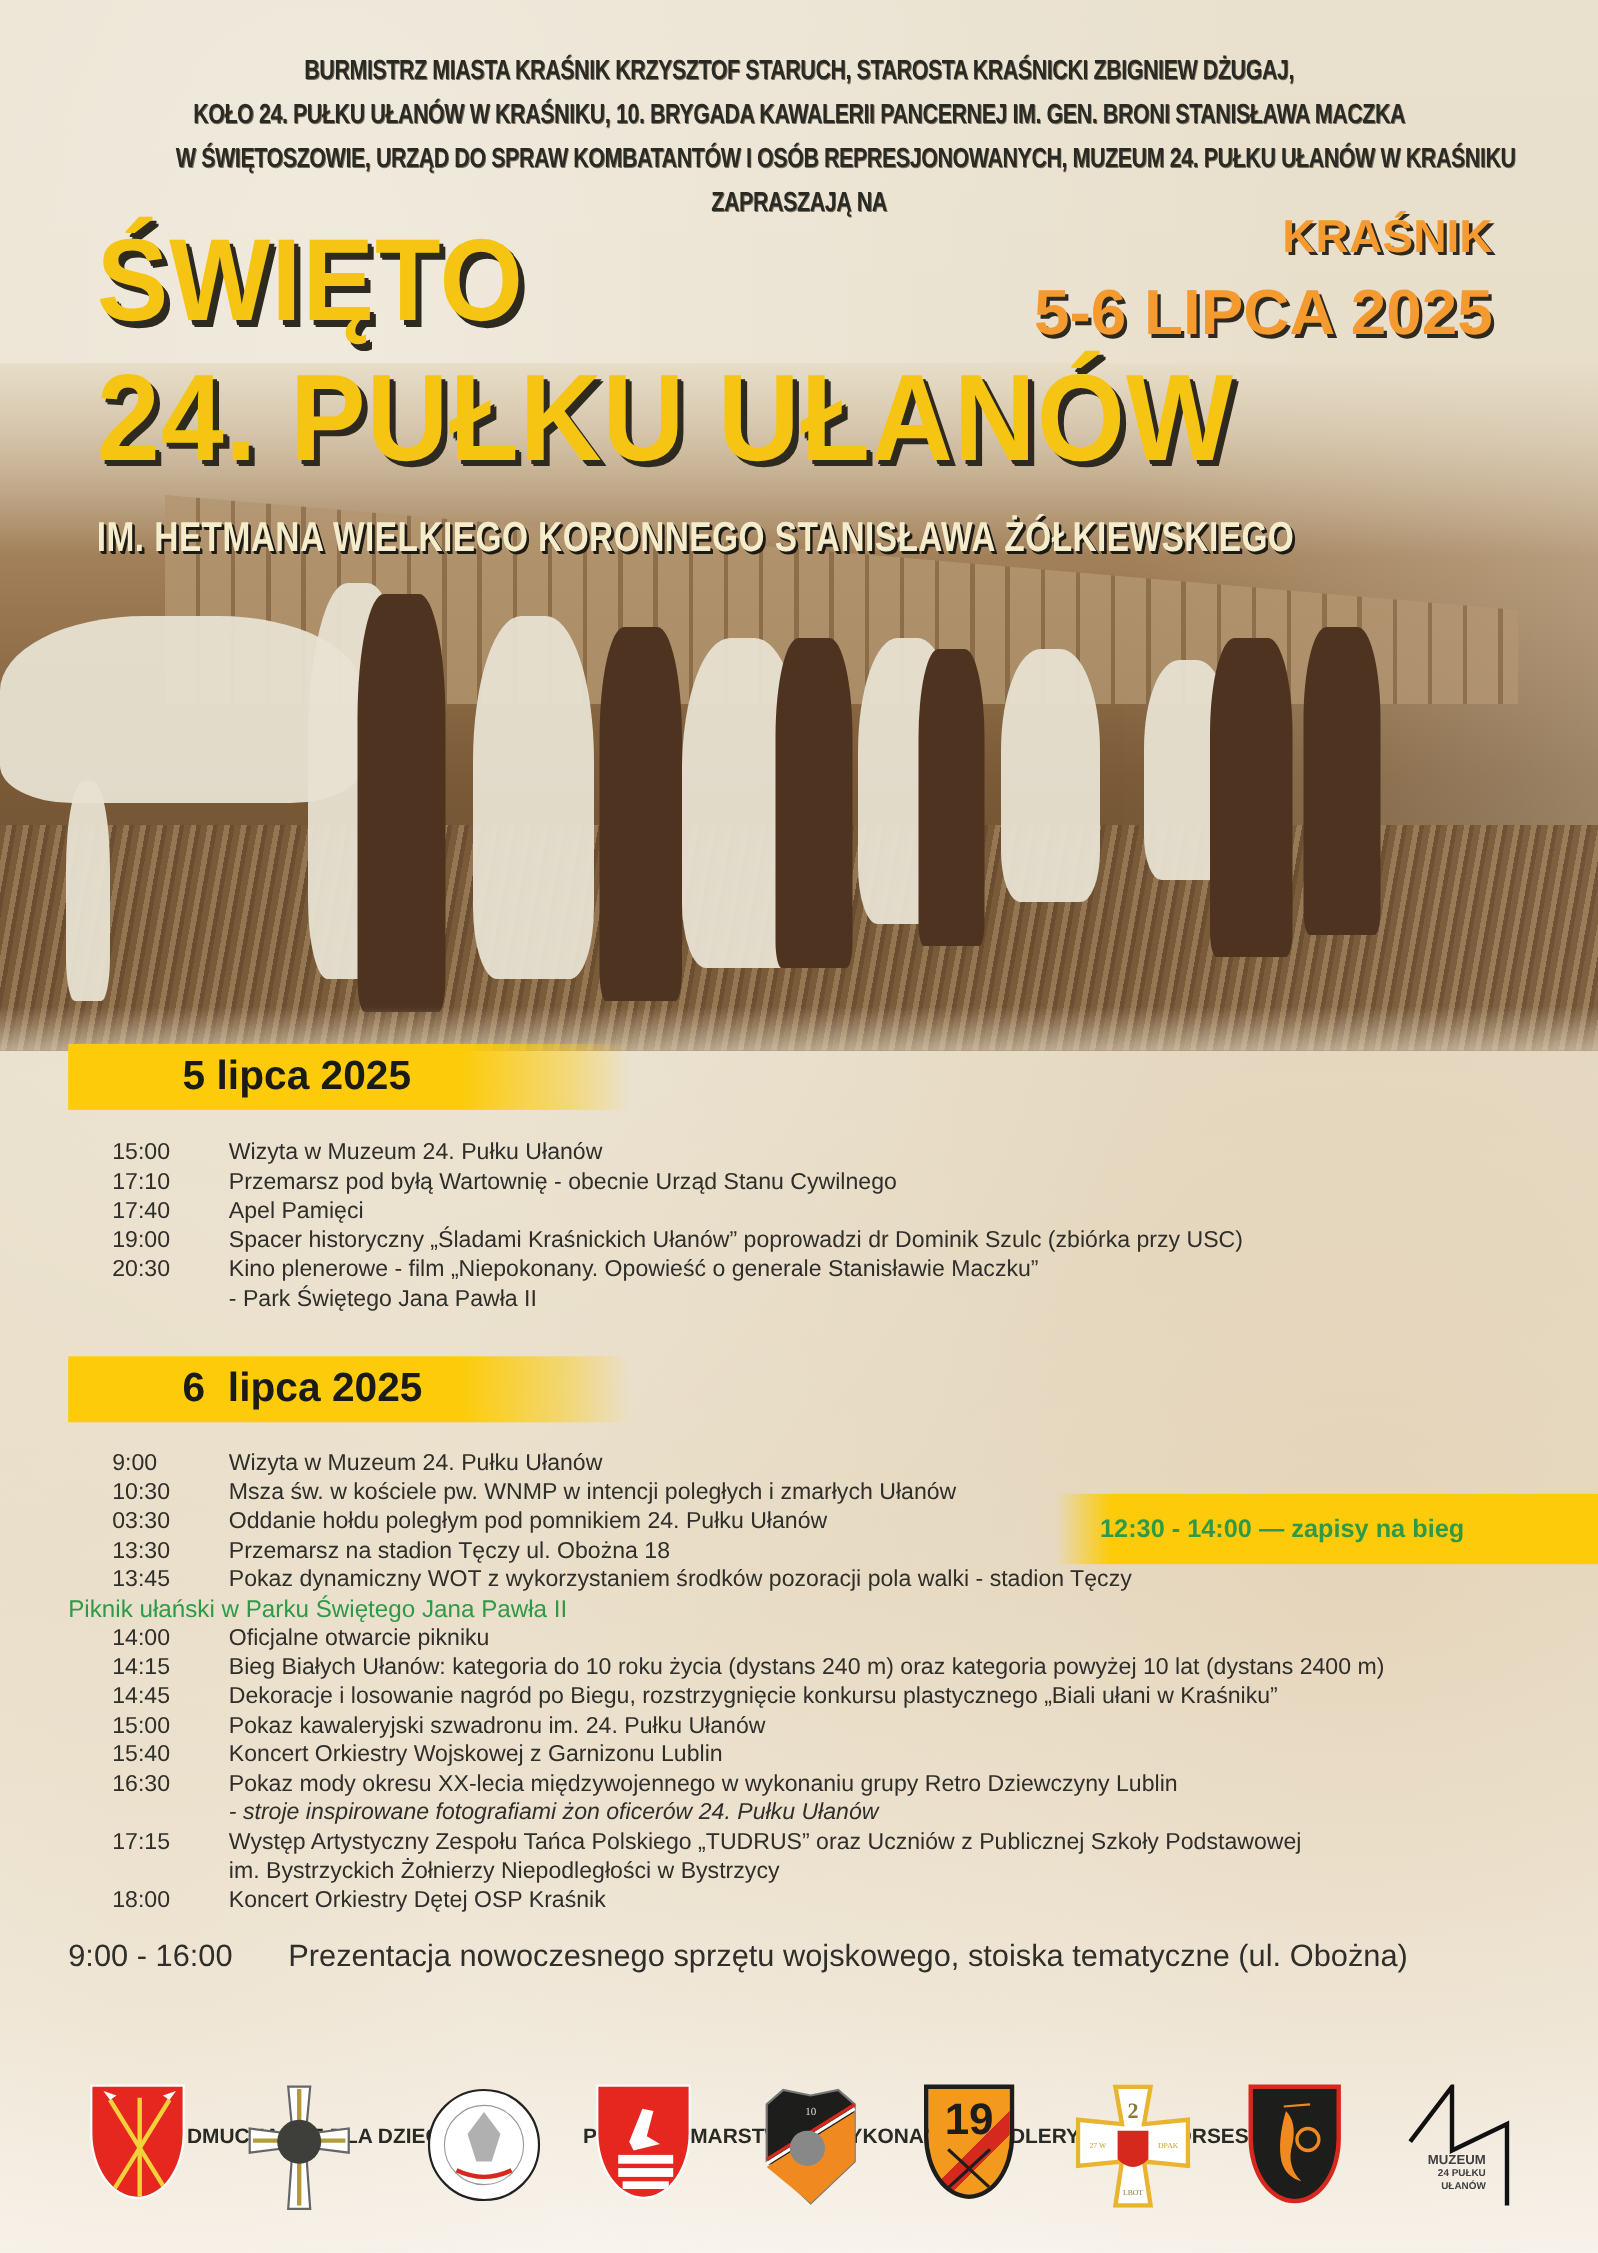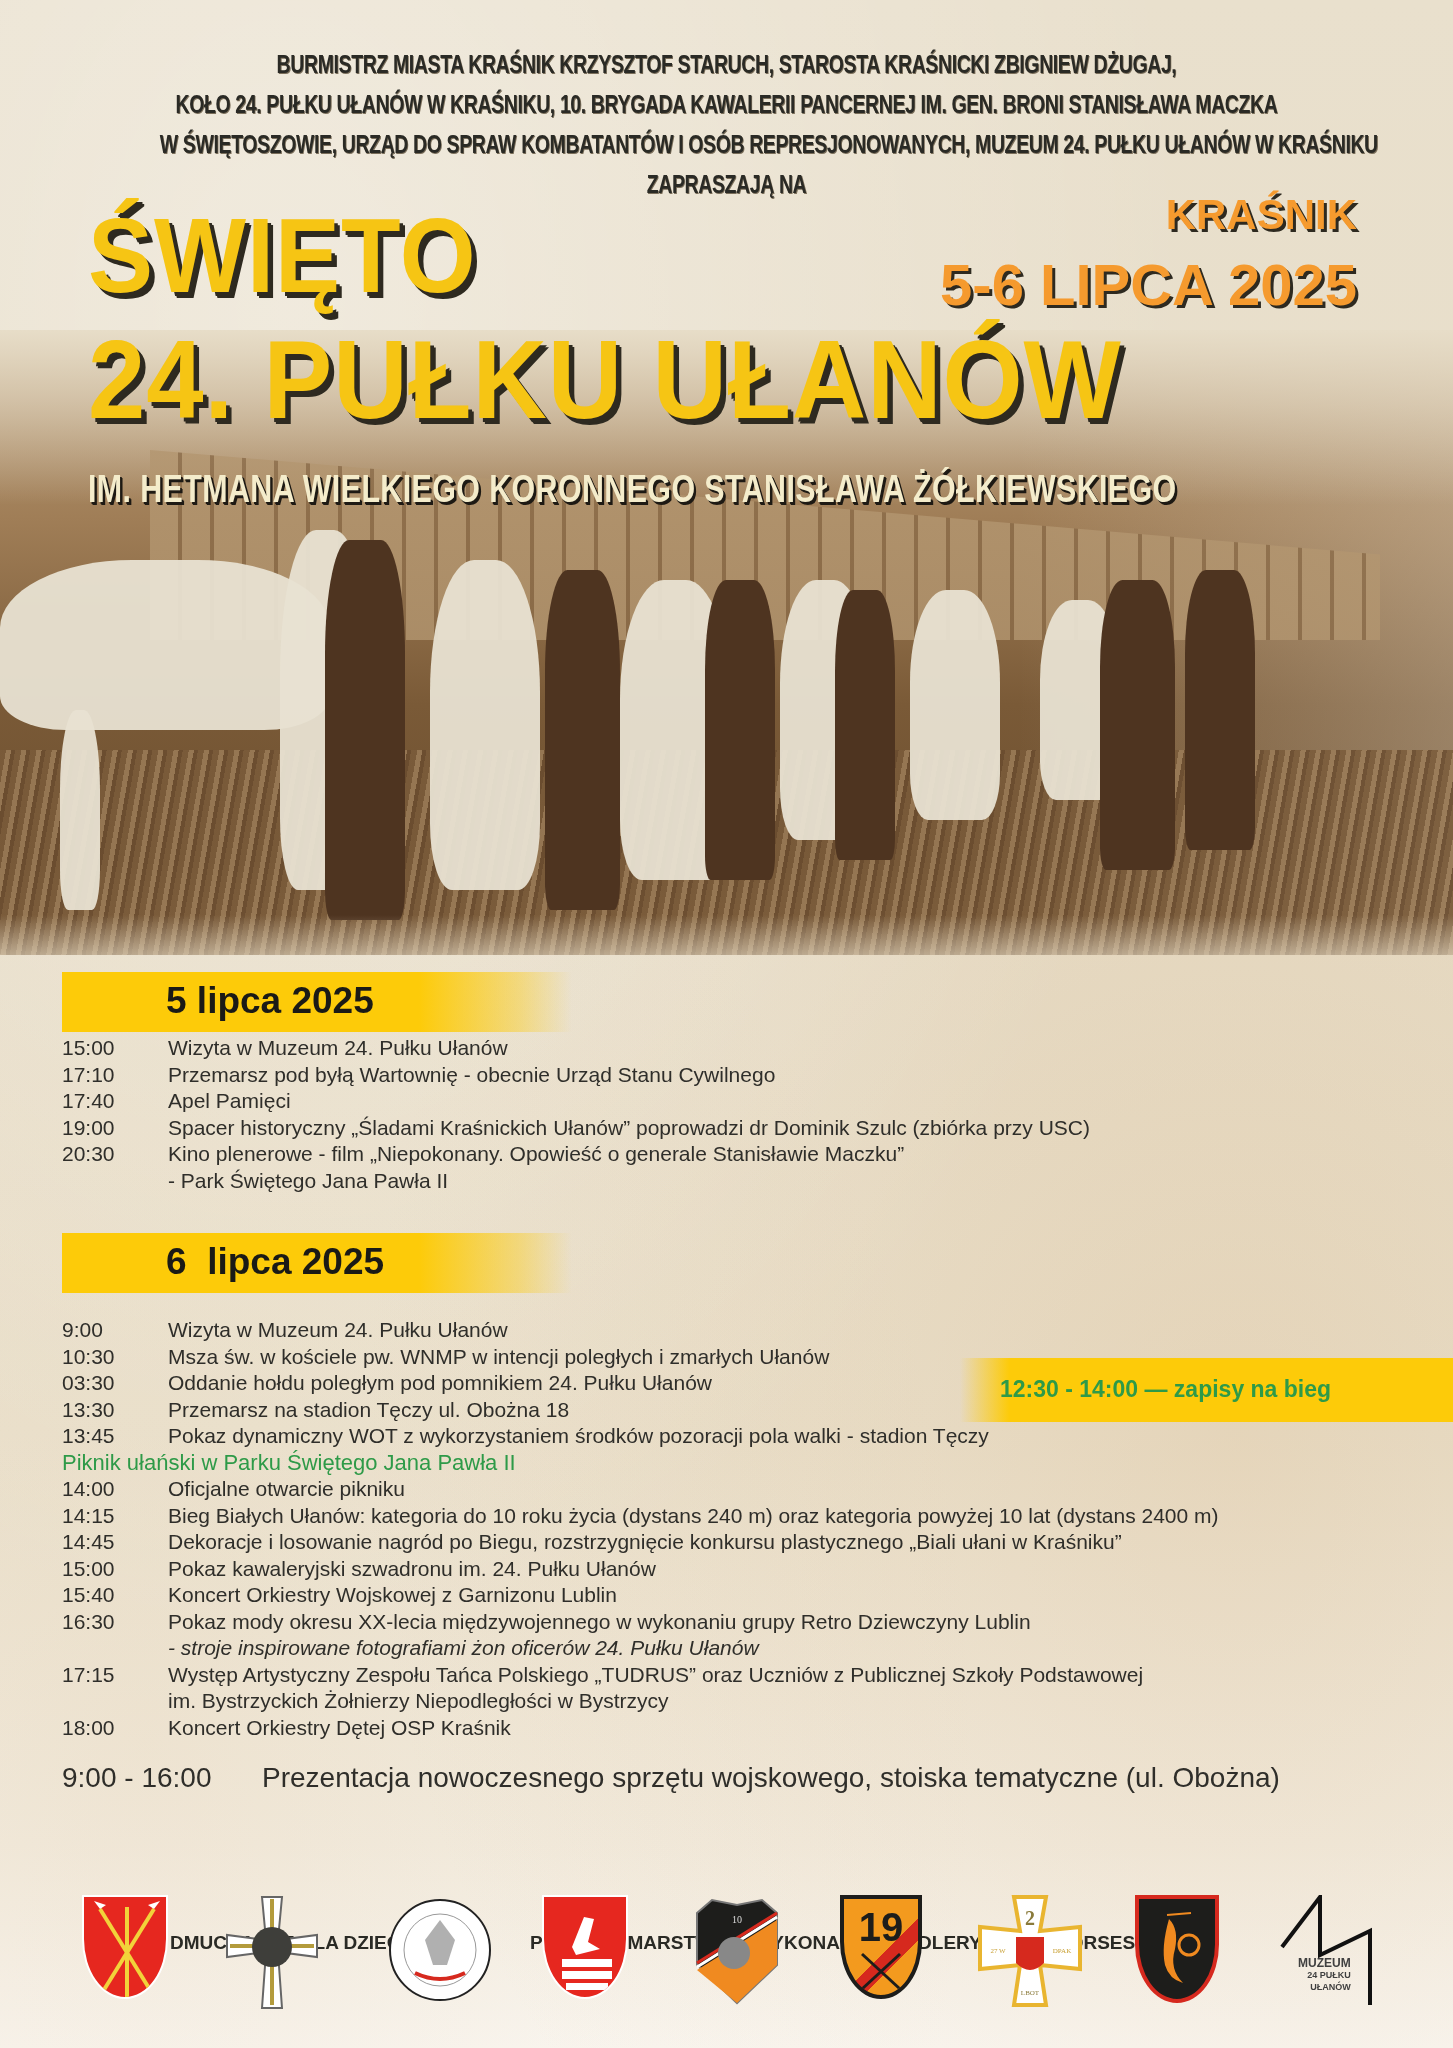--- a/index.html
+++ b/index.html
@@ -94,21 +94,21 @@
     background: linear-gradient(90deg, #fdcb09 0%, #fdcb09 70%, rgba(253,203,9,0.4) 90%, rgba(253,203,9,0) 100%);
   }
   .day-banner span {
     position: absolute; left: 104px; top: 8px;
     font-weight: 700; font-size: 37px; color: #1a1a16;
     white-space: pre;
   }
 
   
   .sched { position: absolute; left: 62px; font-size: 21px; color: #2f2e2a; }
-  .row { display: flex; line-height: 26.5px; white-space: nowrap; }
+  .row { display: flex; line-height: 26.5px; white-space: nowrap; margin-left: 40px; }
   .row .time { width: 106px; flex: none; }
   .row .desc { flex: none; }
   .row .italic { font-style: italic; }
   .picnic-head {
     font-weight: 400; color: #2e9a48; font-size: 22px; line-height: 26.5px;
   }
 
   .zapisy {
     position: absolute; left: 960px; top: 1358px; width: 493px; height: 64px;
     background: linear-gradient(90deg, rgba(253,203,9,0) 0%, #fdcb09 10%, #fdcb09 100%);
@@ -177,21 +177,21 @@
 </div>
 
 <div class="title-big t1">ŚWIĘTO</div>
 <div class="title-big t2">24. PUŁKU UŁANÓW</div>
 <div class="subtitle">IM. HETMANA WIELKIEGO KORONNEGO STANISŁAWA ŻÓŁKIEWSKIEGO</div>
 <div class="city">
   <div class="l1">KRAŚNIK</div>
   <div class="l2">5-6 LIPCA 2025</div>
 </div>
 
-<div class="day-banner" style="top:972px;text-align:right;">
+<div class="day-banner" style="top:949px;text-align:right;">
   <span>5 lipca 2025</span>
 </div>
 <div class="sched" style="top:1035px;">
   <div class="row">
       <span class="time">15:00</span>
       <span class="desc">Wizyta w Muzeum 24. Pułku Ułanów</span>
     </div>
   <div class="row">
       <span class="time">17:10</span>
       <span class="desc">Przemarsz pod byłą Wartownię - obecnie Urząd Stanu Cywilnego</span>

